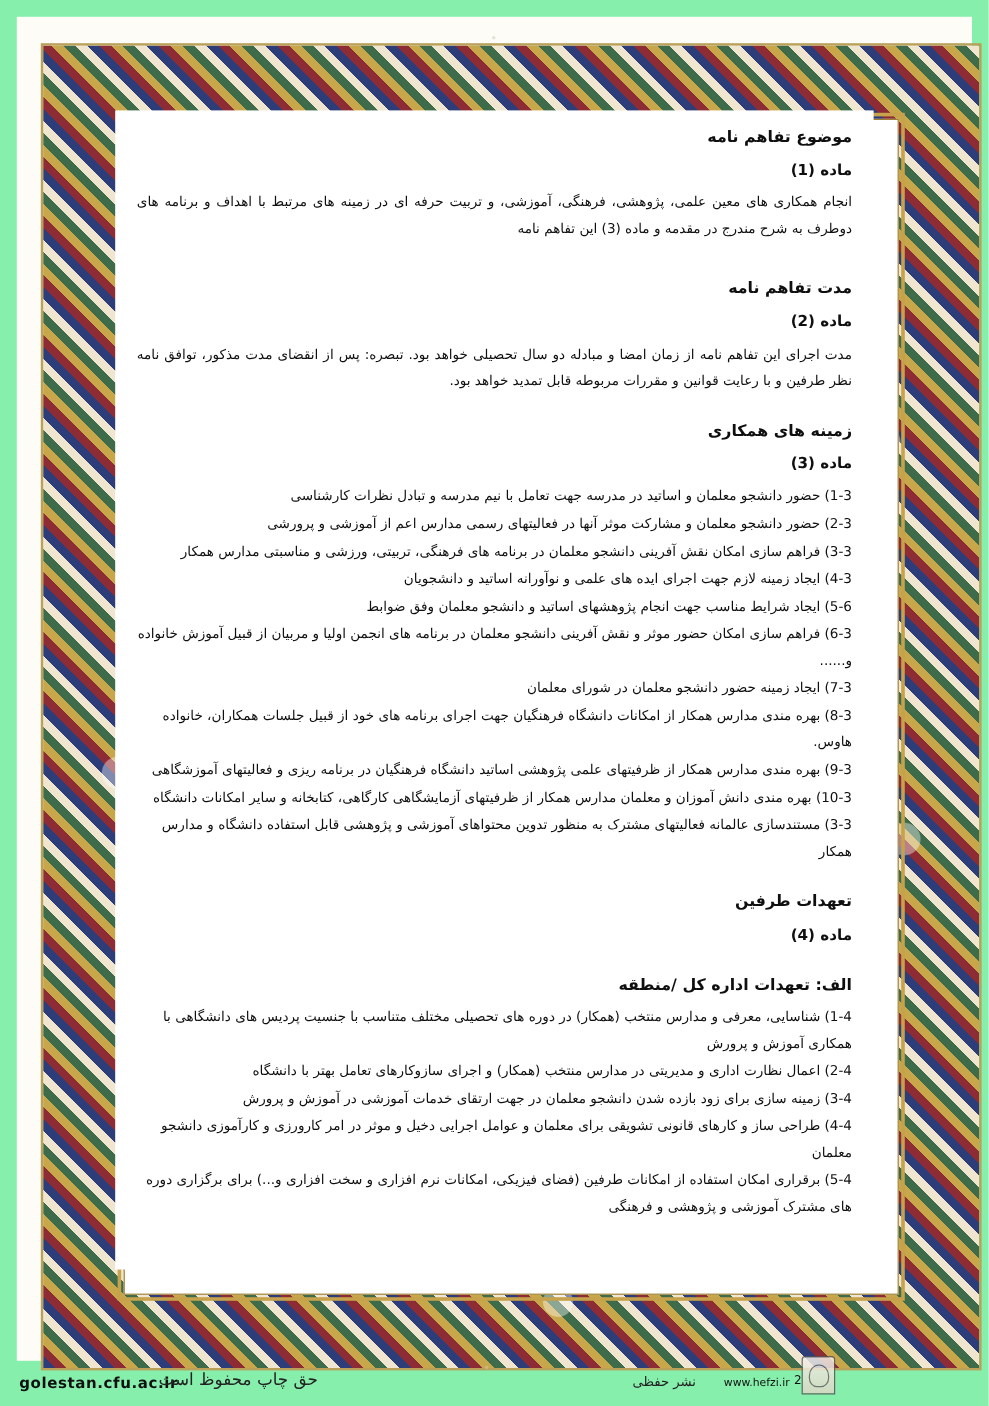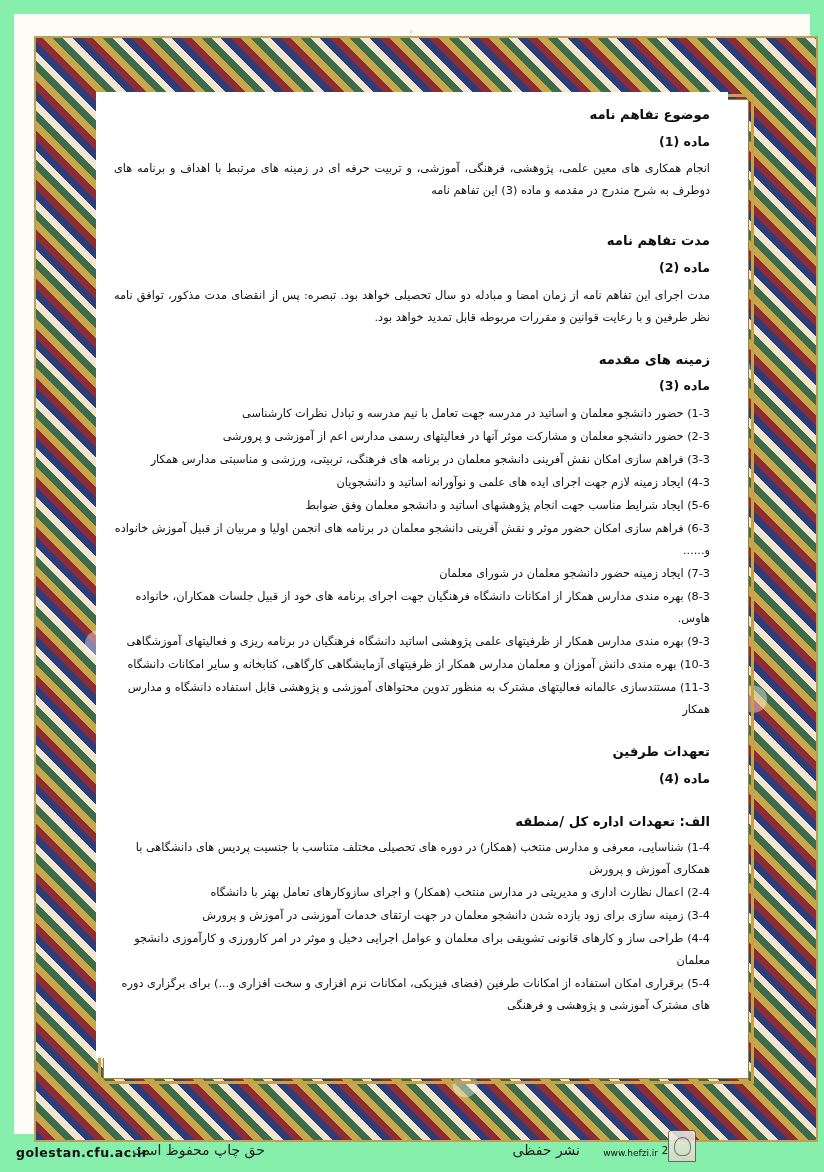--- a/index.html
+++ b/index.html
@@ -166,21 +166,21 @@
     position: absolute;
     right: 54px;
     bottom: 4px;
     font-size: 9px;
     color: #111;
   }
   .footer-right-label {
     position: absolute;
     right: 132px;
     bottom: 4px;
-    font-size: 14px;
+    font-size: 11px;
     color: #222;
     direction: rtl;
   }
   .footer-seal {
     position: absolute;
     right: 16px;
     bottom: 0px;
     width: 26px;
     height: 30px;
     border: 1px solid #555;
@@ -232,34 +232,34 @@
       <p class="para">انجام همکاری های معین علمی، پژوهشی، فرهنگی، آموزشی، و تربیت حرفه ای در زمینه های مرتبط با اهداف و برنامه های دوطرف به شرح مندرج در مقدمه و ماده (3) این تفاهم نامه</p>
     </div>
 
     <div class="section-gap-lg">
       <div class="heading">مدت تفاهم نامه</div>
       <div class="article">ماده (2)</div>
       <p class="para">مدت اجرای این تفاهم نامه از زمان امضا و مبادله دو سال تحصیلی خواهد بود. تبصره: پس از انقضای مدت مذکور، توافق نامه نظر طرفین و با رعایت قوانین و مقررات مربوطه قابل تمدید خواهد بود.</p>
     </div>
 
     <div class="section-gap-md">
-      <div class="heading">زمینه های مقدمه</div>
+      <div class="heading">زمینه های همکاری</div>
       <div class="article">ماده (3)</div>
       <ul class="clause-list">
         <li class="clause">1-3) حضور دانشجو معلمان و اساتید در مدرسه جهت تعامل با نیم مدرسه و تبادل نظرات کارشناسی</li>
         <li class="clause">2-3) حضور دانشجو معلمان و مشارکت موثر آنها در فعالیتهای رسمی مدارس اعم از آموزشی و پرورشی</li>
         <li class="clause">3-3) فراهم سازی امکان نقش آفرینی دانشجو معلمان در برنامه های فرهنگی، تربیتی، ورزشی و مناسبتی مدارس همکار</li>
         <li class="clause">4-3) ایجاد زمینه لازم جهت اجرای ایده های علمی و نوآورانه اساتید و دانشجویان</li>
         <li class="clause">5-6) ایجاد شرایط مناسب جهت انجام پژوهشهای اساتید و دانشجو معلمان وفق ضوابط</li>
         <li class="clause">6-3) فراهم سازی امکان حضور موثر و نقش آفرینی دانشجو معلمان در برنامه های انجمن اولیا و مربیان از قبیل آموزش خانواده و......</li>
         <li class="clause">7-3) ایجاد زمینه حضور دانشجو معلمان در شورای معلمان</li>
         <li class="clause">8-3) بهره مندی مدارس همکار از امکانات دانشگاه فرهنگیان جهت اجرای برنامه های خود از قبیل جلسات همکاران، خانواده هاوس.</li>
         <li class="clause">9-3) بهره مندی مدارس همکار از ظرفیتهای علمی پژوهشی اساتید دانشگاه فرهنگیان در برنامه ریزی و فعالیتهای آموزشگاهی</li>
         <li class="clause">10-3) بهره مندی دانش آموزان و معلمان مدارس همکار از ظرفیتهای آزمایشگاهی کارگاهی، کتابخانه و سایر امکانات دانشگاه</li>
-        <li class="clause">11-3) مستندسازی عالمانه فعالیتهای مشترک به منظور تدوین محتواهای آموزشی و پژوهشی قابل استفاده دانشگاه و مدارس همکار</li>
+        <li class="clause">3-3) مستندسازی عالمانه فعالیتهای مشترک به منظور تدوین محتواهای آموزشی و پژوهشی قابل استفاده دانشگاه و مدارس همکار</li>
       </ul>
     </div>
 
     <div class="section-gap-md">
       <div class="heading">تعهدات طرفین</div>
       <div class="article">ماده (4)</div>
     </div>
 
     <div class="section-gap-md">
       <div class="heading">الف: تعهدات اداره کل /منطقه</div>

